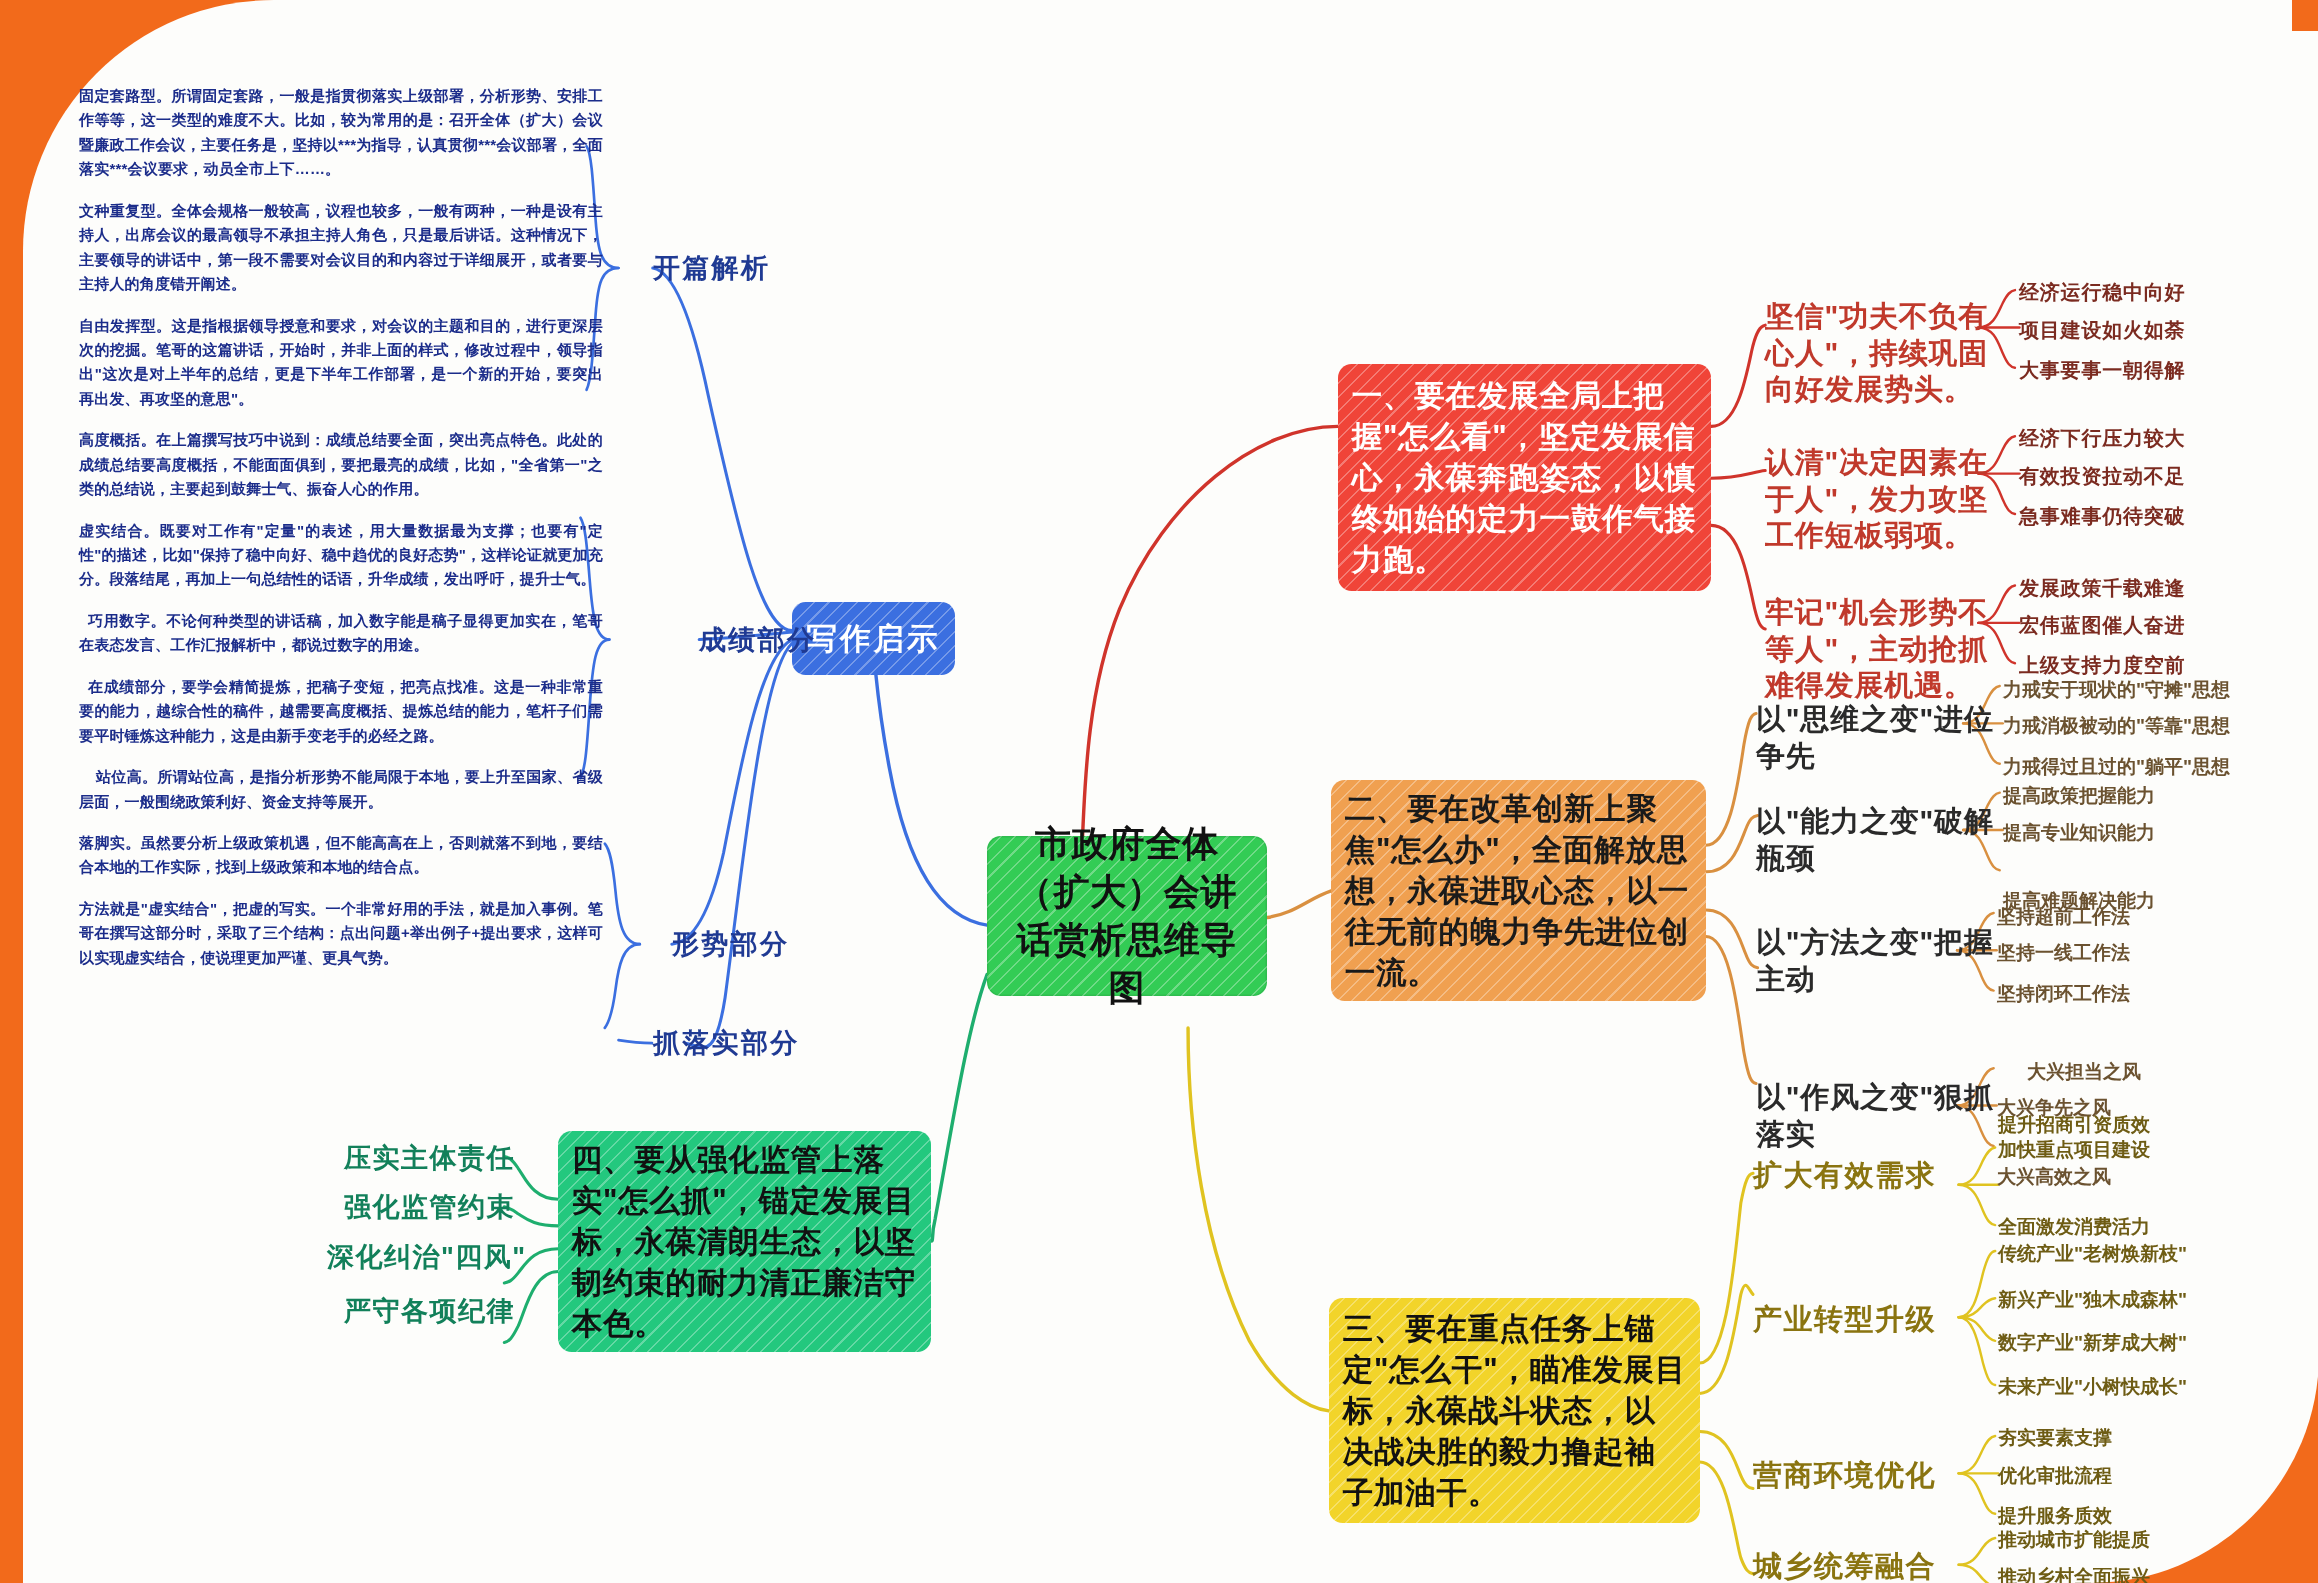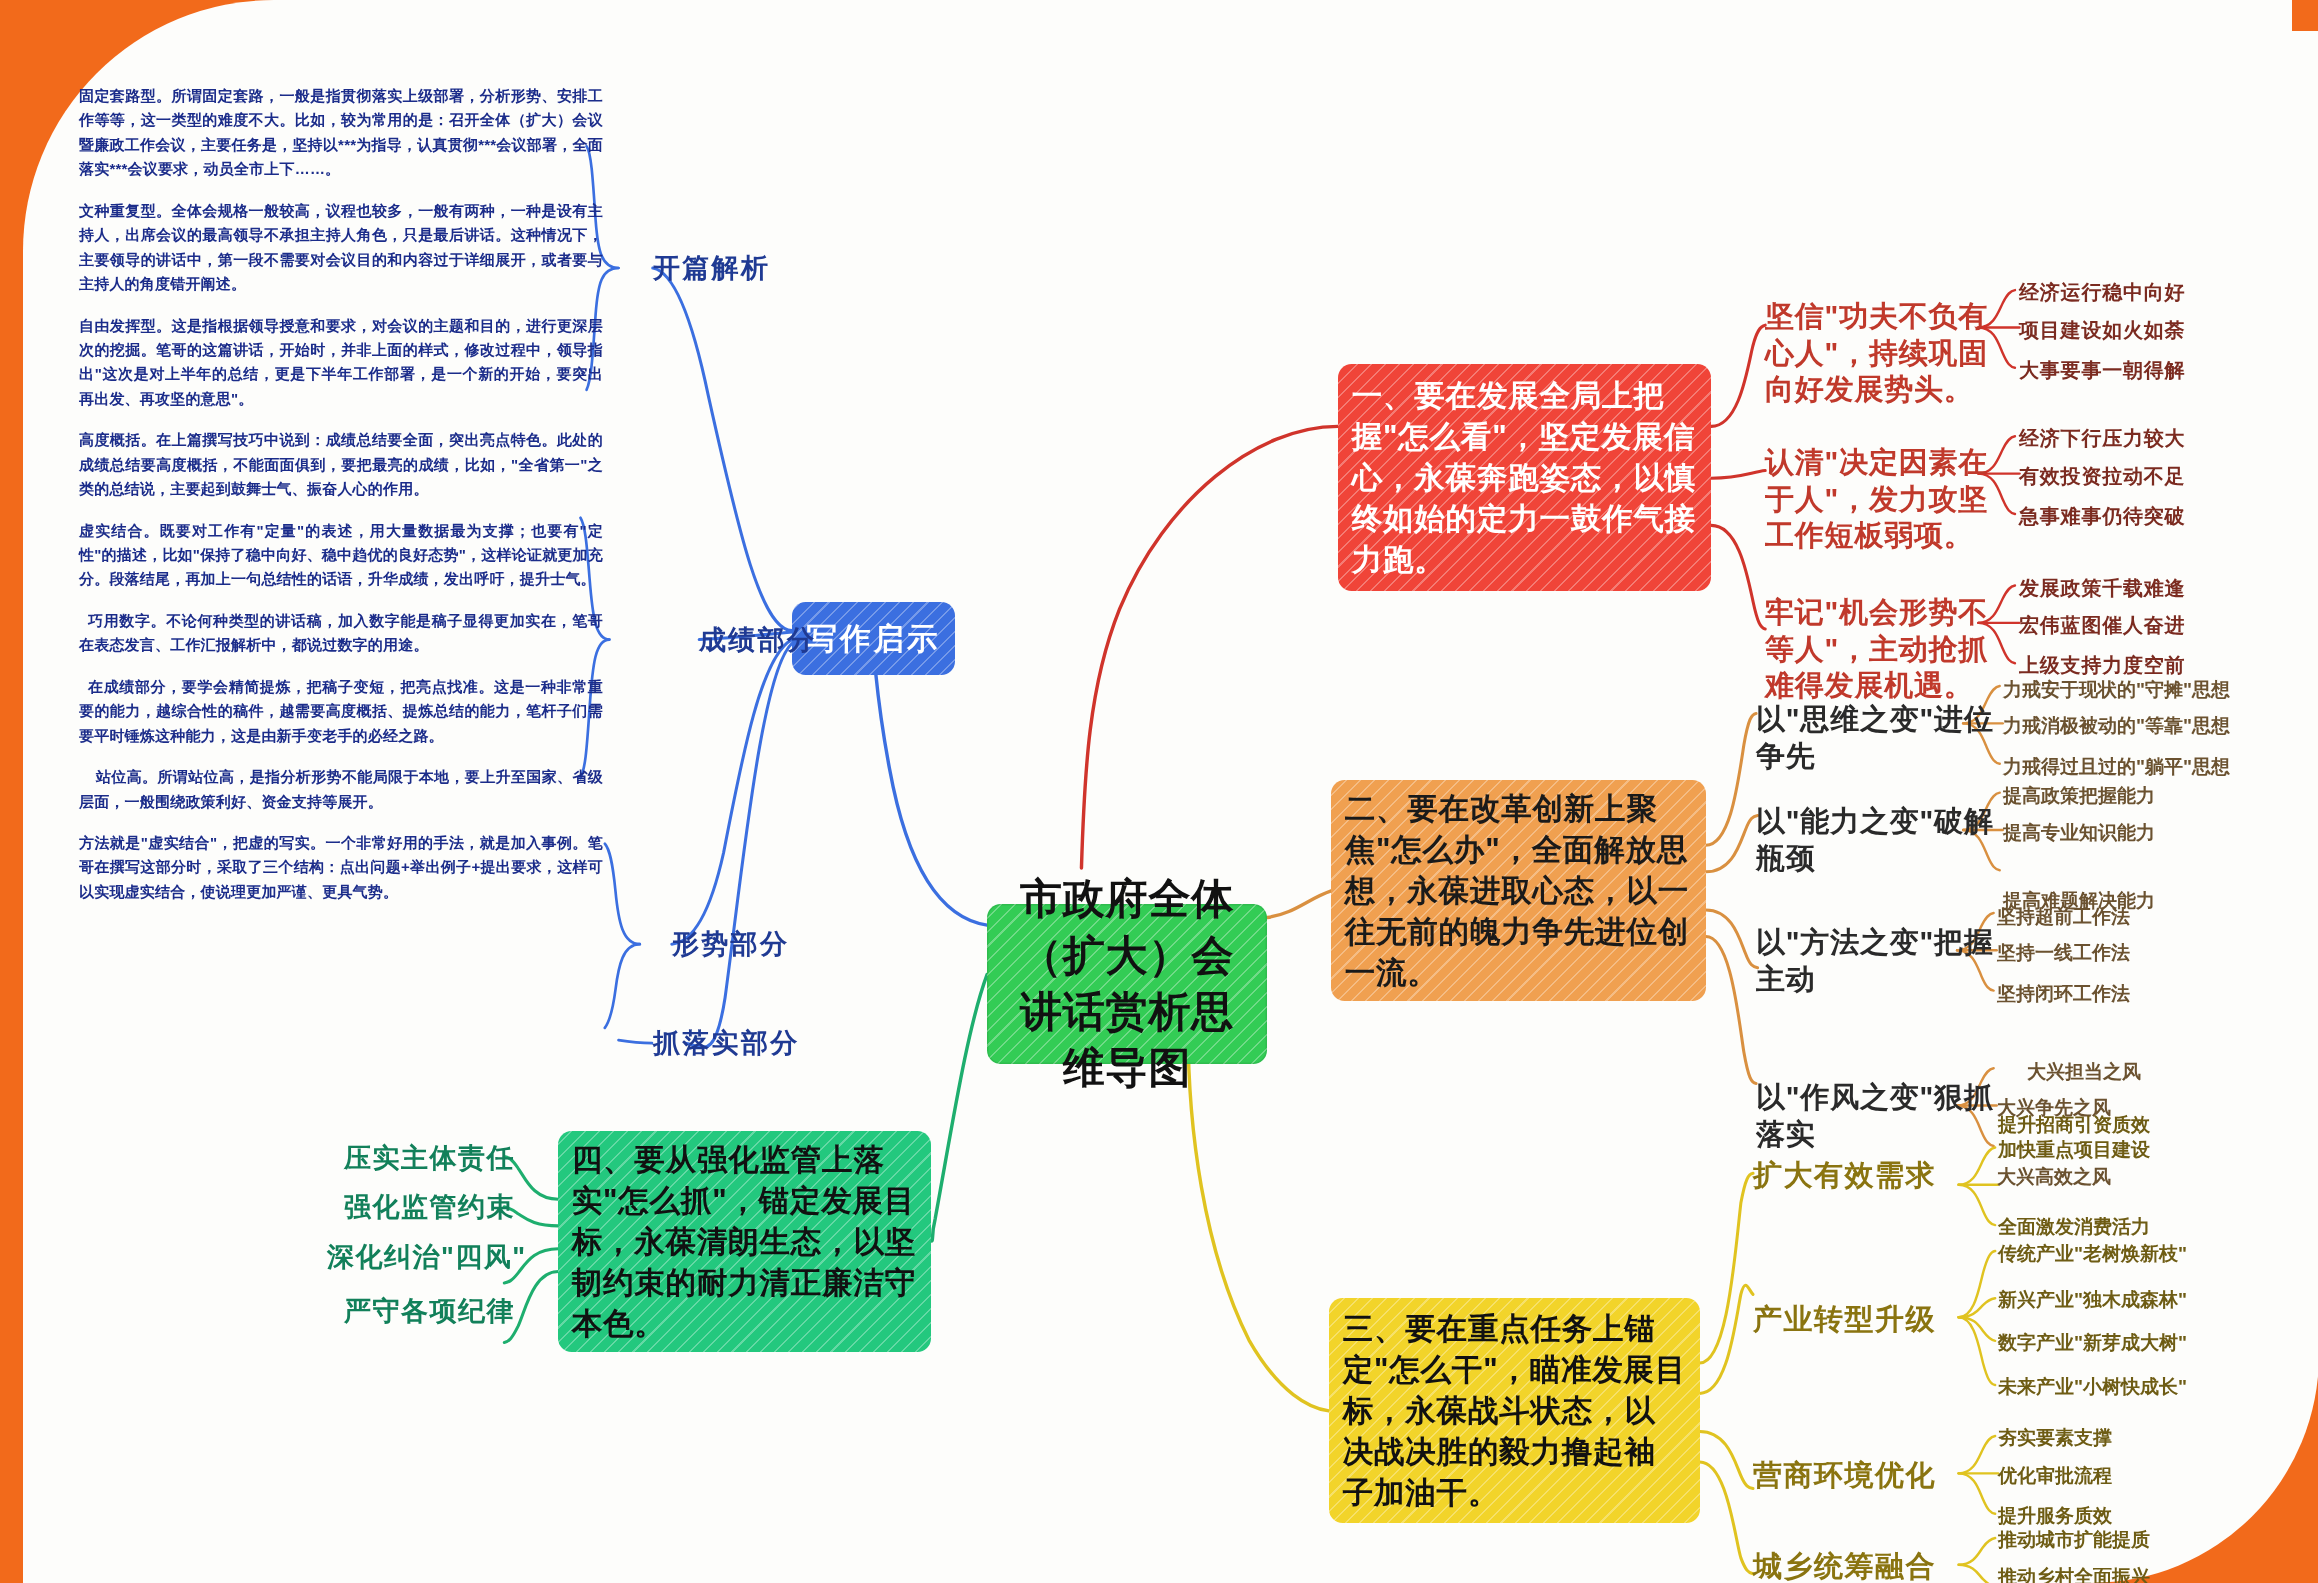--- a/index.html
+++ b/index.html
@@ -39,23 +39,23 @@
     font-weight: 700;
     background-repeat: repeat;
   }
   .hatch { 
     background-image: repeating-linear-gradient(
       -45deg, rgba(255,255,255,.30) 0 1.5px, rgba(255,255,255,0) 1.5px 10px);
   }
 
   
   #center-node {
-    left: 987px; top: 904px; width: 280px; height: 160px;
+    left: 987px; top: 836px; width: 280px; height: 160px;
     background-color: #33CC55;
-    color: #111; font-size: 42px; text-align: center;
+    color: #111; font-size: 36px; text-align: center;
     justify-content: center;
     box-shadow: 0 0 0 1.5px rgba(0,0,0,.08) inset;
   }
   #center-node .inner { width: 100%; text-align:center; }
 
   
   #blue-node {
     left: 792px; top: 602px; width: 163px; height: 73px;
     background-color: #3B6FE0;
     color: #fff; font-size: 30.5px; justify-content:center;
@@ -214,20 +214,21 @@
 
   <div id="article">
     <p class="ind0">固定套路型。所谓固定套路，一般是指贯彻落实上级部署，分析形势、安排工作等等，这一类型的难度不大。比如，较为常用的是：召开全体（扩大）会议暨廉政工作会议，主要任务是，坚持以***为指导，认真贯彻***会议部署，全面落实***会议要求，动员全市上下……。</p>
     <p class="ind0">文种重复型。全体会规格一般较高，议程也较多，一般有两种，一种是设有主持人，出席会议的最高领导不承担主持人角色，只是最后讲话。这种情况下，主要领导的讲话中，第一段不需要对会议目的和内容过于详细展开，或者要与主持人的角度错开阐述。</p>
     <p class="ind0">自由发挥型。这是指根据领导授意和要求，对会议的主题和目的，进行更深层次的挖掘。笔哥的这篇讲话，开始时，并非上面的样式，修改过程中，领导指出"这次是对上半年的总结，更是下半年工作部署，是一个新的开始，要突出再出发、再攻坚的意思"。</p>
     <p class="ind0">高度概括。在上篇撰写技巧中说到：成绩总结要全面，突出亮点特色。此处的成绩总结要高度概括，不能面面俱到，要把最亮的成绩，比如，"全省第一"之类的总结说，主要起到鼓舞士气、振奋人心的作用。</p>
     <p class="ind0">虚实结合。既要对工作有"定量"的表述，用大量数据最为支撑；也要有"定性"的描述，比如"保持了稳中向好、稳中趋优的良好态势"，这样论证就更加充分。段落结尾，再加上一句总结性的话语，升华成绩，发出呼吁，提升士气。</p>
     <p class="ind1">巧用数字。不论何种类型的讲话稿，加入数字能是稿子显得更加实在，笔哥在表态发言、工作汇报解析中，都说过数字的用途。</p>
     <p class="ind1">在成绩部分，要学会精简提炼，把稿子变短，把亮点找准。这是一种非常重要的能力，越综合性的稿件，越需要高度概括、提炼总结的能力，笔杆子们需要平时锤炼这种能力，这是由新手变老手的必经之路。</p>
     <p class="ind2">站位高。所谓站位高，是指分析形势不能局限于本地，要上升至国家、省级层面，一般围绕政策利好、资金支持等展开。</p>
+    <p class="ind0">落脚实。虽然要分析上级政策机遇，但不能高高在上，否则就落不到地，要结合本地的工作实际，找到上级政策和本地的结合点。</p>
     <p class="ind0">方法就是"虚实结合"，把虚的写实。一个非常好用的手法，就是加入事例。笔哥在撰写这部分时，采取了三个结构：点出问题+举出例子+提出要求，这样可以实现虚实结合，使说理更加严谨、更具气势。</p>
   </div>
 
   <div class="nodebox hatch" id="center-node">
     <span class="inner">市政府全体（扩大）会讲话赏析思维导图</span>
   </div>
 
   <div class="nodebox hatch" id="blue-node">
     <span>写作启示</span>
   </div>

